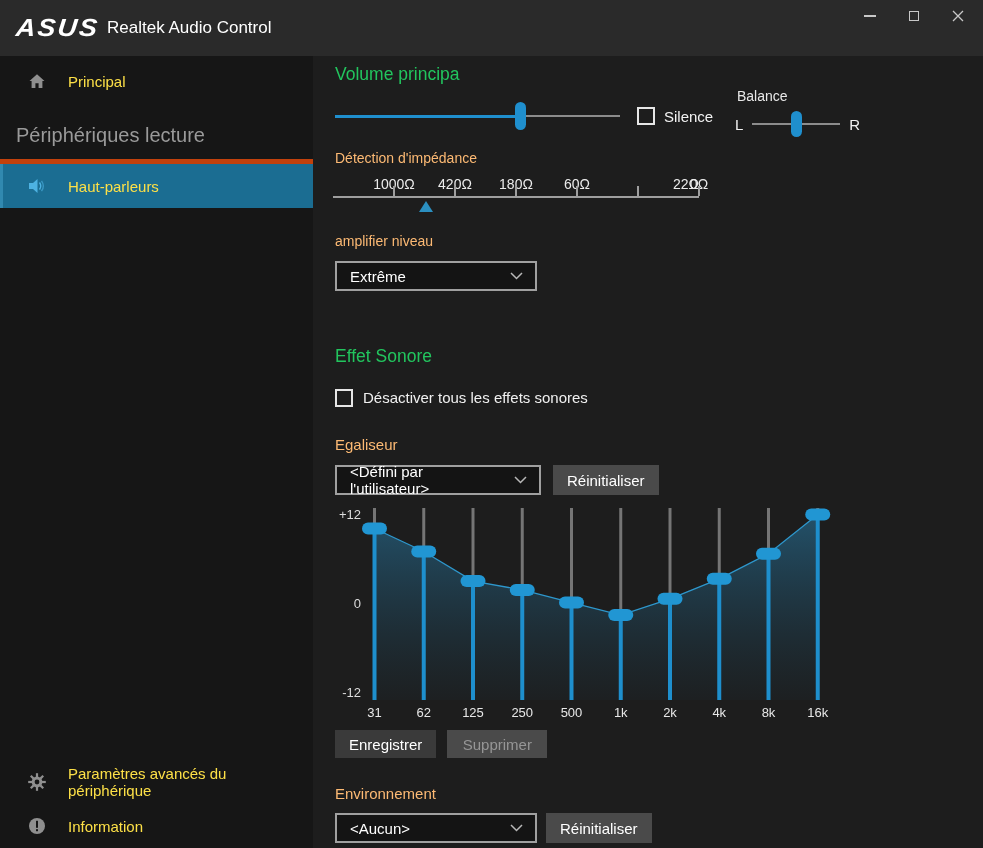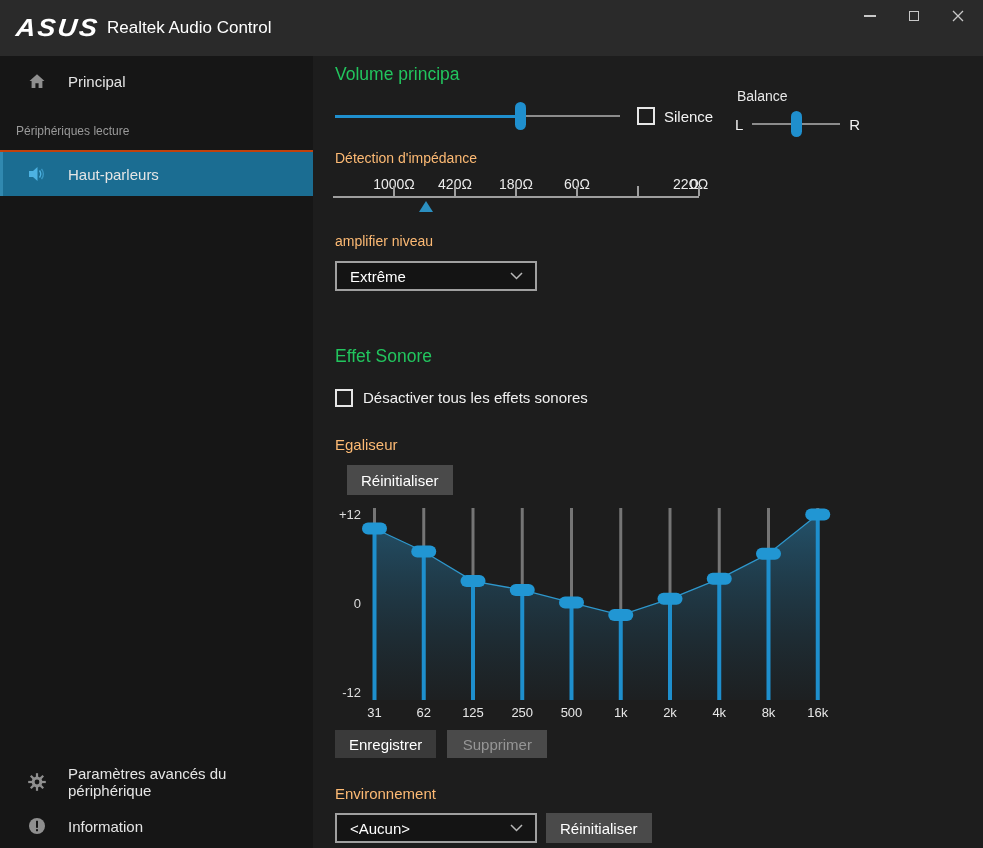--- a/index.html
+++ b/index.html
@@ -15,24 +15,24 @@
   .win-btn { width:30px; height:22px; display:flex; align-items:center; justify-content:center; cursor:pointer; }
   .glyph-min { width:12px; height:1.5px; background:#c8c8c8; }
   .glyph-max { width:10px; height:10px; border:1.2px solid #c8c8c8; }
   .glyph-close svg { display:block; }
 
   
   .sidebar { position:absolute; left:0; top:56px; width:313px; bottom:0; background:#161616; }
   .main { position:absolute; left:313px; top:56px; right:0; bottom:0; background:#1d1d1d; }
 
   
-  .nav-item { height:44px; display:flex; align-items:center; padding-left:27px; gap:21px; font-size:15px; color:#e5e5e5; cursor:pointer; position:relative; }
+  .nav-item { height:44px; display:flex; align-items:center; padding-left:27px; gap:21px; font-size:15px; color:#fde047; cursor:pointer; position:relative; }
   .nav-item .ic { width:20px; height:20px; flex:0 0 20px; display:flex; align-items:center; justify-content:center; }
   .nav-top { padding-top:6px; }
-  .section-label { margin-top:24px; padding:0 0 12px 16px; font-size:12px; color:#9a9a9a; border-bottom:2px solid #c2410c; }
+  .section-label { margin-top:24px; padding:0 0 12px 16px; font-size:20px; color:#9a9a9a; border-bottom:5px solid #c2410c; }
   .nav-item.selected { background:#1b6d92; }
   .nav-item.selected::before { content:""; position:absolute; left:0; top:0; bottom:0; width:3px; background:#3189b0; }
   .sidebar-footer { position:absolute; left:0; right:0; bottom:0; }
 
   
   .abs { position:absolute; }
   .h-title { font-size:17.5px; font-weight:400; color:#22c55e; }
   .f-label { font-size:14px; color:#fdba74; }
   .select { height:30px; border:2px solid #a0a0a0; background:#141414; color:#ffffff; font-size:15px; display:flex; align-items:center; justify-content:space-between; padding:0 12px 0 13px; cursor:pointer; }
   .btn { height:30px; background:#4a4a4a; border:none; color:#ffffff; font-size:15px; font-family:"Liberation Sans",sans-serif; padding:0 14px; cursor:pointer; }
@@ -211,20 +211,28 @@
     <div class="abs h-title" style="left:22px; top:290px;">Effet Sonore</div>
 
     <div class="abs row-flex" style="left:22px; top:333px; gap:10px;">
       <span class="checkbox"></span>
       <span style="font-size:15px;">Désactiver tous les effets sonores</span>
     </div>
 
     <div class="abs f-label" style="left:22px; top:380px; font-size:15px;">Egaliseur</div>
 
     <div class="abs row-flex" style="left:22px; top:409px;">
+      <div class="select" style="width:206px;">
+        <span>&lt;Défini par l'utilisateur&gt;</span>
+        <span class="chev">
+          <svg width="13" height="8" viewBox="0 0 13 8">
+              <path d="M1 1 L6.5 6.5 L12 1" stroke="#b8b8b8" stroke-width="1.5" fill="none"></path>
+            </svg>
+        </span>
+      </div>
       <button class="btn" style="margin-left:12px; min-width:98px;">Réinitialiser</button>
     </div>
 
     <div class="eq-chart">
       <svg id="eq-svg" width="535" height="222" viewBox="0 0 535 222">
           <defs>
             <linearGradient id="eqfill" x1="0" y1="0" x2="0" y2="1">
               <stop offset="0%" stop-color="rgba(40,125,170,0.55)"></stop>
               <stop offset="100%" stop-color="rgba(30,85,115,0.05)"></stop>
             </linearGradient>

